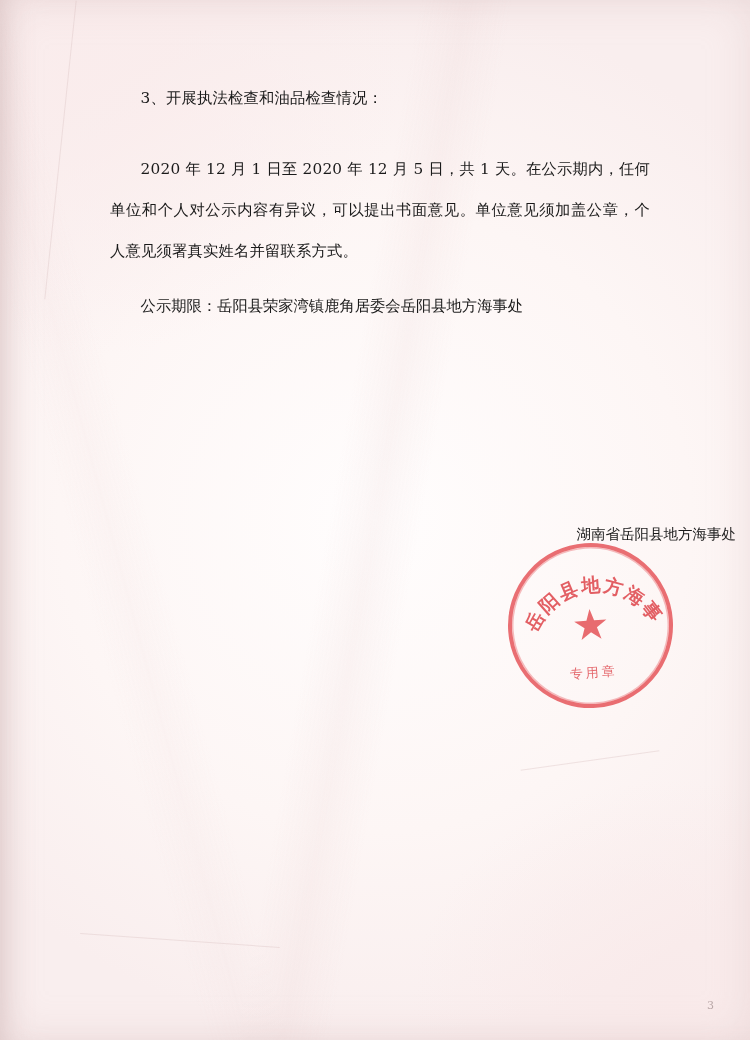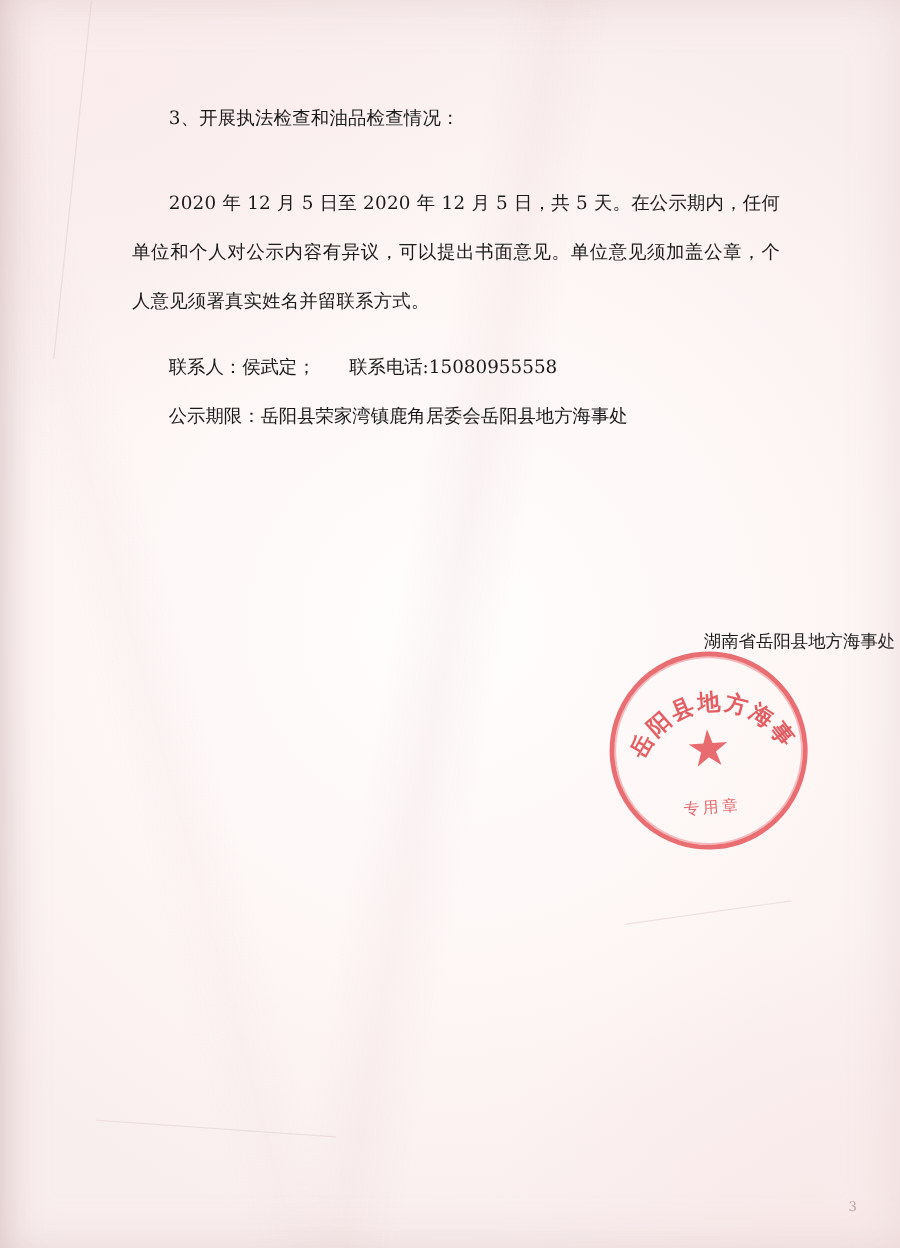--- a/index.html
+++ b/index.html
@@ -66,28 +66,28 @@
     text-indent: 2em;
     font-family: "DejaVu Serif", "Liberation Serif", serif;
   }
   .contact-line .spacer {
     display: inline-block;
     width: 28px;
   }
 
   .signature {
     position: absolute;
-    right: 4px;
+    right: 14px;
     top: 520px;
     width: 300px;
     text-align: right;
     font-size: 14.5px;
     line-height: 30px;
     color: #1a1a1a;
-    font-family: Liberation Sans, sans-serif;
+    font-family: Liberation Mono, monospace;
   }
 
   
   .seal {
     position: absolute;
     left: 508px;
     top: 543px;
     width: 165px;
     height: 165px;
     border-radius: 50%;
@@ -166,27 +166,24 @@
   </div>
 
   <div class="content">
 
     <p class="para indent">3、开展执法检查和油品检查情况：</p>
     <div class="gap-sm"></div>
 
     <div class="gap-sm"></div>
 
     <div class="gap-sm"></div>
-    <p class="para indent">2020 年 12 月 5 日至 2020 年 12 月 5 日，共 5 天。在公示期内，任何单位和个人对公示内容有异议，可以提出书面意见。单位意见须加盖公章，个人意见须署真实姓名并留联系方式。</p>
+    <p class="para indent">2020 年 12 月 1 日至 2020 年 12 月 5 日，共 1 天。在公示期内，任何单位和个人对公示内容有异议，可以提出书面意见。单位意见须加盖公章，个人意见须署真实姓名并留联系方式。</p>
 
     <div class="gap-md"></div>
 
-    <div class="contact-line">
-      <span>联系人：</span><span>侯武定；</span><span class="spacer"></span><span>联系电话:</span><span>15080955558</span>
-    </div>
 
     <div class="contact-line">
       <span>公示期限：</span><span>岳阳县荣家湾镇鹿角居委会岳阳县地方海事处</span>
     </div>
   </div>
 
   <div class="signature">
     <div>湖南省岳阳县地方海事处</div>
   </div>
 

